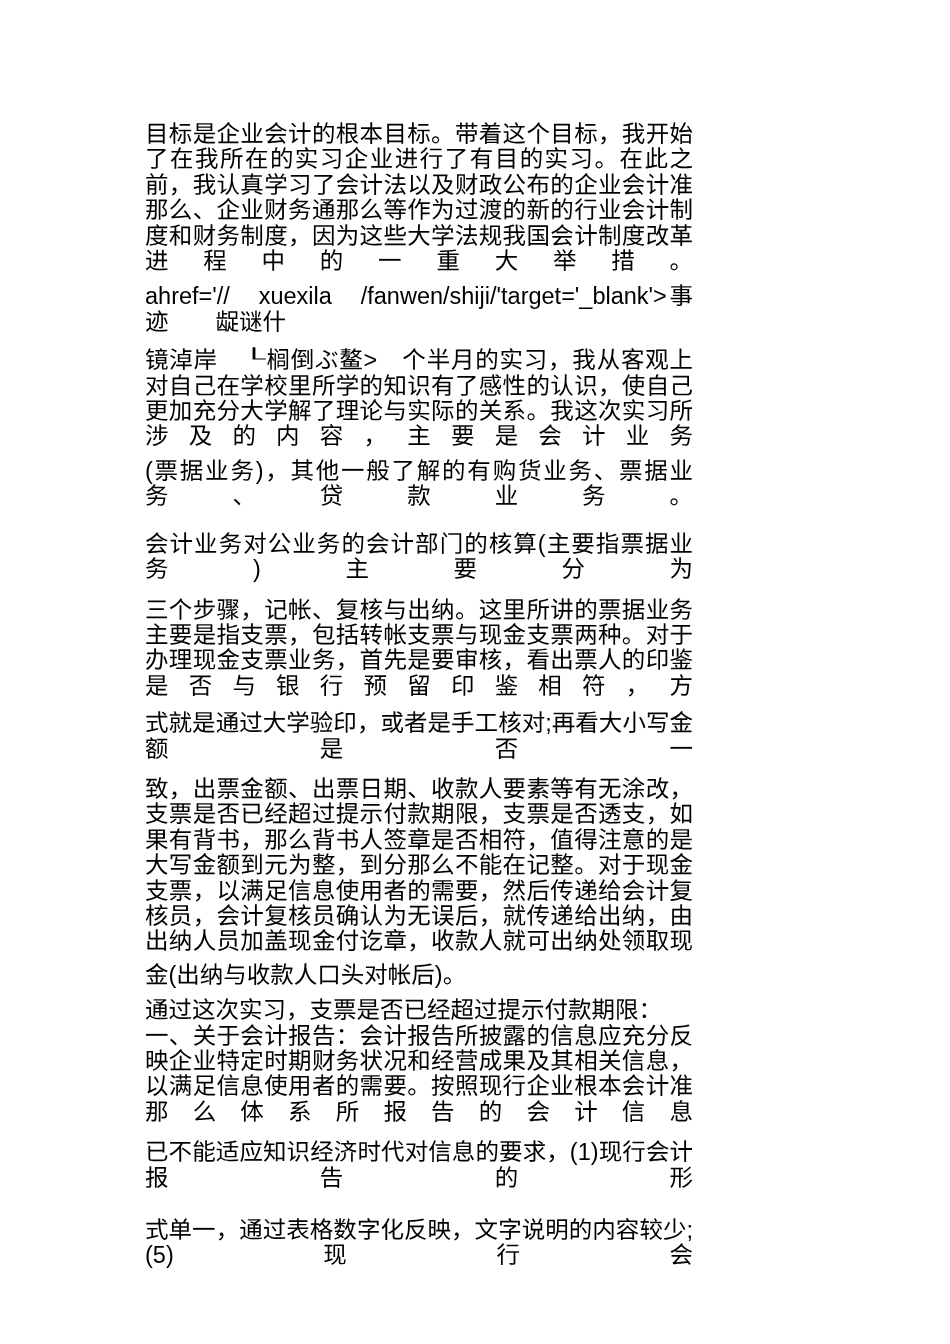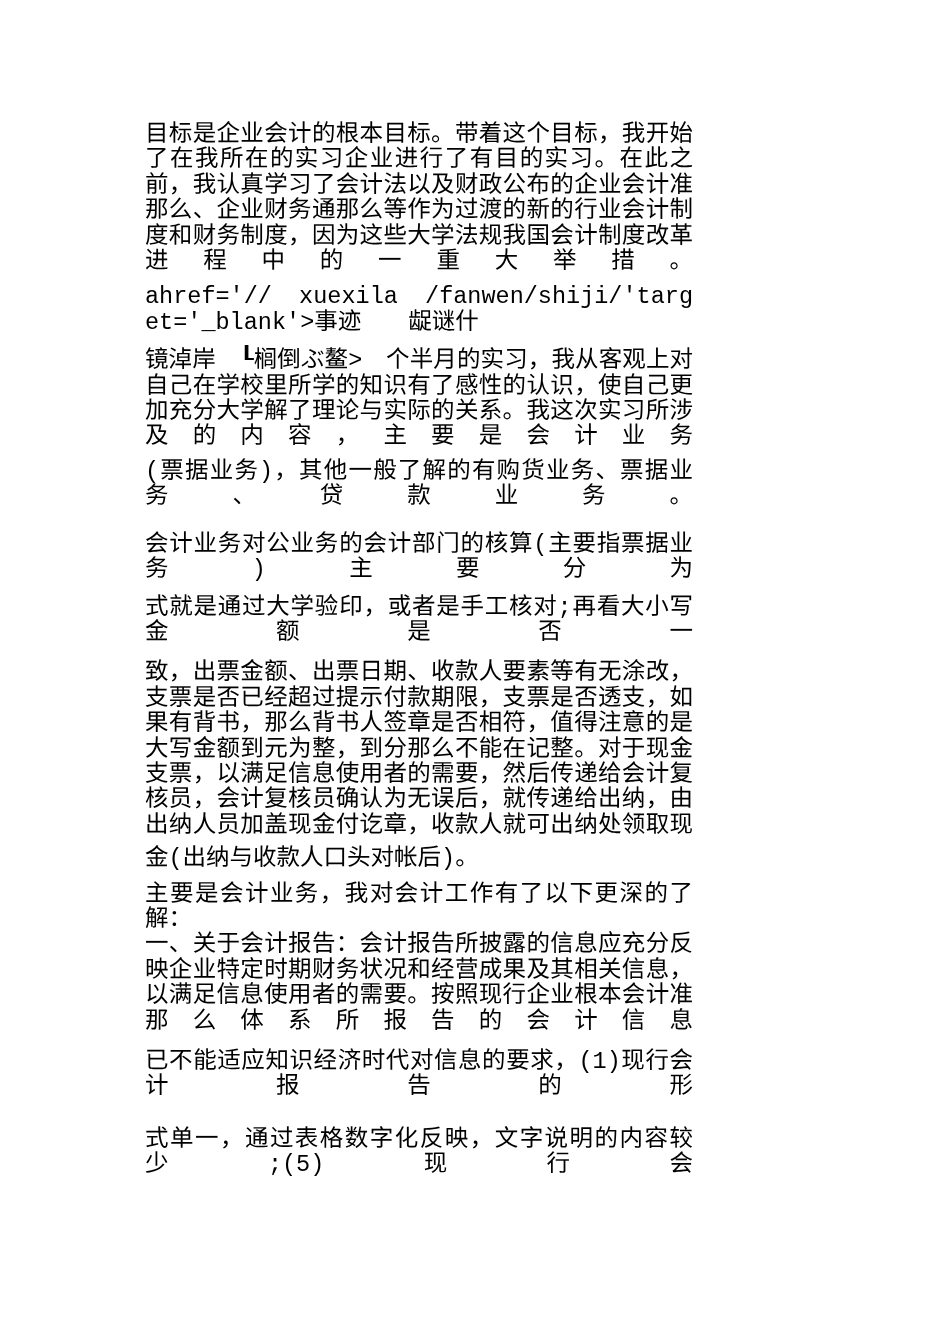--- a/index.html
+++ b/index.html
@@ -12,21 +12,21 @@
     height: 1344px;
     overflow: hidden;
   }
   .doc-page {
     box-sizing: border-box;
     width: 818px;
     height: 1344px;
     background: #ffffff;
     color: #000000;
     padding: 122px 125px 0 145px;
-    font-family: Liberation Mono, monospace;
+    font-family: Liberation Sans, sans-serif;
     font-size: 23.5px;
     line-height: 25.4px;
   }
   .doc-page p {
     margin: 0;
     text-align: justify;
     word-break: break-all;
   }
   
   p.jl { text-align-last: justify; }
@@ -43,21 +43,22 @@
 </head>
 <body>
 
 <div class="doc-page">
   <article>
     <p class="jl">目标是企业会计的根本目标。带着这个目标，我开始了在我所在的实习企业进行了有目的实习。在此之前，我认真学习了会计法以及财政公布的企业会计准那么、企业财务通那么等作为过渡的新的行业会计制度和财务制度，因为这些大学法规我国会计制度改革进程中的一重大举措。</p>
     <p class="g10">ahref='//　xuexila　/fanwen/shiji/'target='_blank'&gt;事迹　　龊谜什</p>
     <p class="jl g13">镜淖岸　┖榈倒ぶ鳌&gt;　个半月的实习，我从客观上对自己在学校里所学的知识有了感性的认识，使自己更加充分大学解了理论与实际的关系。我这次实习所涉及的内容，主要是会计业务</p>
     <p class="jl g9">(票据业务)，其他一般了解的有购货业务、票据业务、贷款业务。</p>
     <p class="jl g22">会计业务对公业务的会计部门的核算(主要指票据业务)主要分为</p>
+    <p class="jl g15">三个步骤，记帐、复核与出纳。这里所讲的票据业务主要是指支票，包括转帐支票与现金支票两种。对于办理现金支票业务，首先是要审核，看出票人的印鉴是否与银行预留印鉴相符，方</p>
     <p class="jl g12">式就是通过大学验印，或者是手工核对;再看大小写金额是否一</p>
     <p class="jl g15">致，出票金额、出票日期、收款人要素等有无涂改，支票是否已经超过提示付款期限，支票是否透支，如果有背书，那么背书人签章是否相符，值得注意的是大写金额到元为整，到分那么不能在记整。对于现金支票，以满足信息使用者的需要，然后传递给会计复核员，会计复核员确认为无误后，就传递给出纳，由出纳人员加盖现金付讫章，收款人就可出纳处领取现</p>
     <p class="g8">金(出纳与收款人口头对帐后)。</p>
-    <p class="g10">主要是会计业务，我对会计工作有了以下更深的了解：</p>
+    <p class="g10">通过这次实习，支票是否已经超过提示付款期限：</p>
     <p class="jl">一、关于会计报告：会计报告所披露的信息应充分反映企业特定时期财务状况和经营成果及其相关信息，以满足信息使用者的需要。按照现行企业根本会计准那么体系所报告的会计信息</p>
     <p class="jl g15">已不能适应知识经济时代对信息的要求，(1)现行会计报告的形</p>
     <p class="jl g27">式单一，通过表格数字化反映，文字说明的内容较少;(5)现行会</p>
   </article>
 </div>
 
 </body></html>

